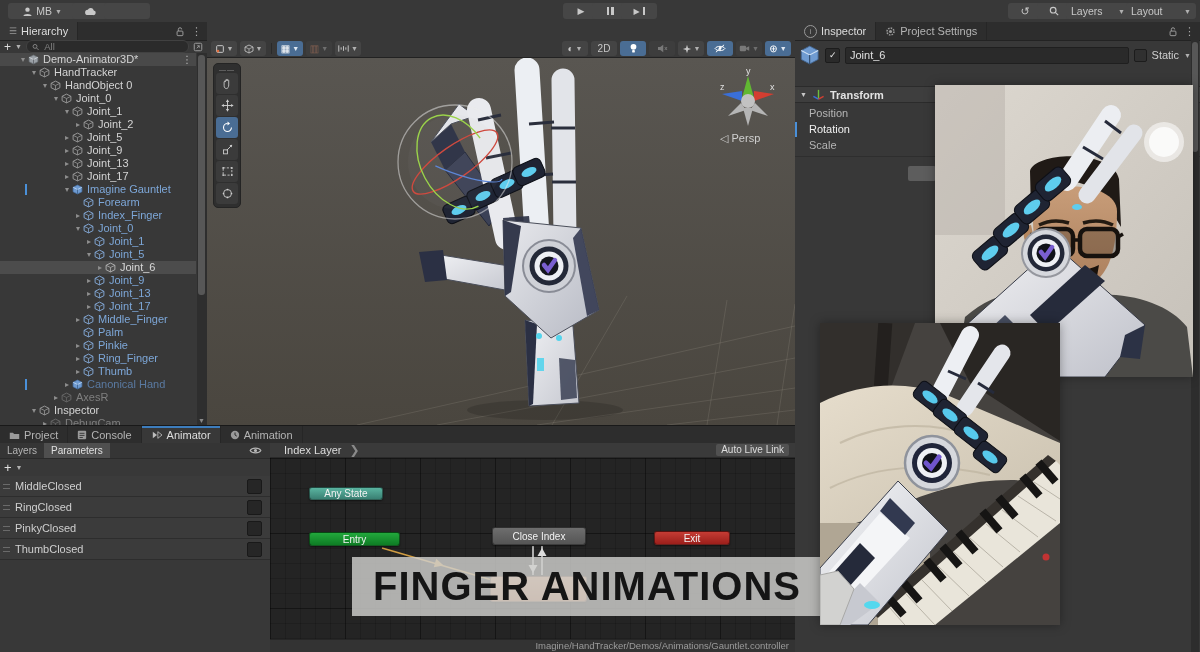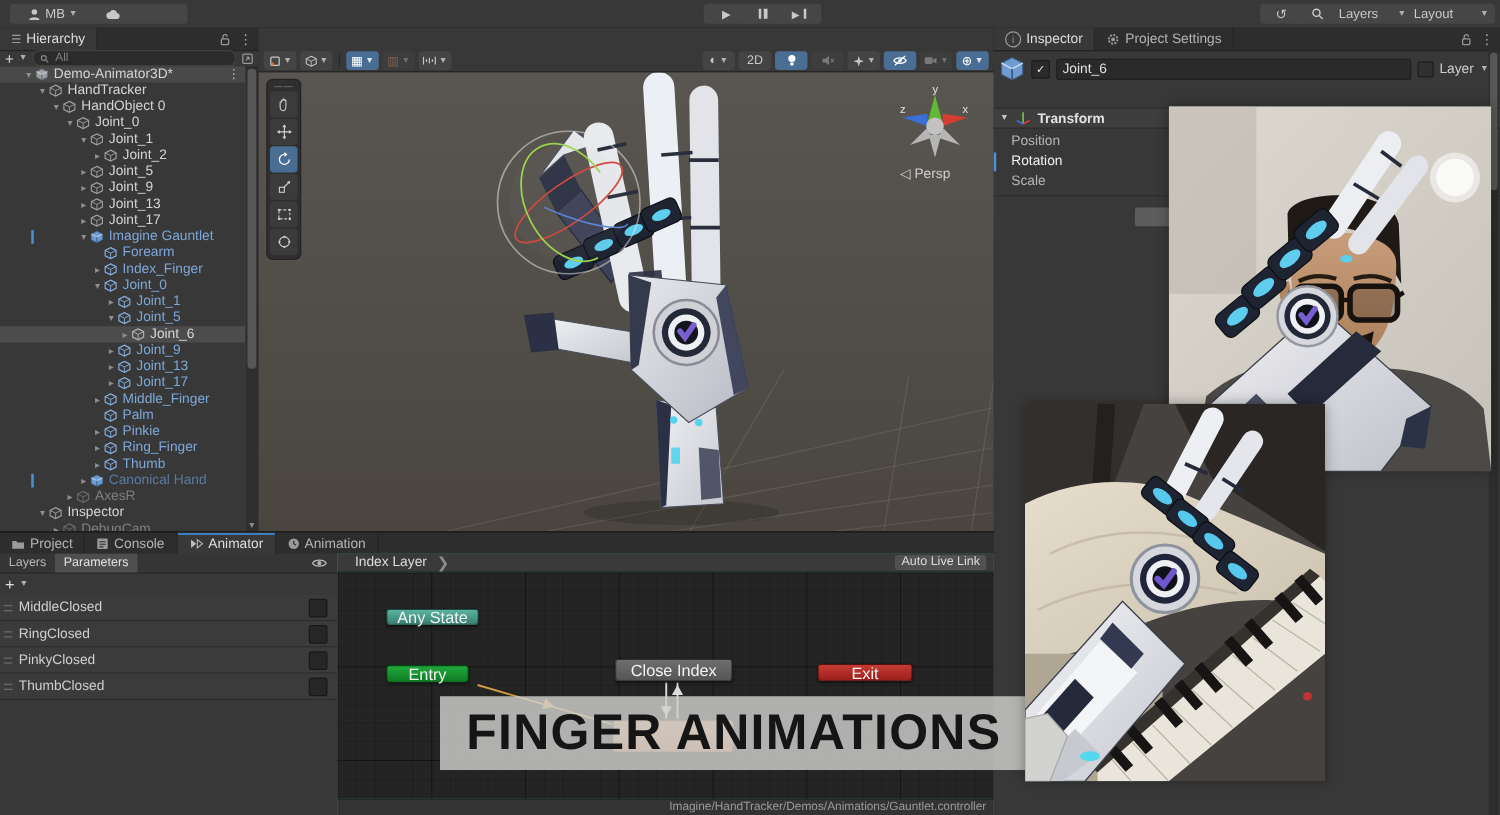--- a/index.html
+++ b/index.html
@@ -74,21 +74,21 @@
   .hnd{position:absolute;left:3px;top:8px;width:7px;height:3px;border-top:1px solid #6a6a6a;border-bottom:1px solid #6a6a6a}
   .pcb{margin-left:auto;width:13px;height:13px;background:#262626;border:1px solid #191919;border-radius:2px}
   .graphpane{left:270px;top:443px;width:525px;height:209px;background:#14b8a6}
   .crumbbar{position:absolute;left:0;top:0;width:100%;height:15px;background:#3a3a3a;border-bottom:1px solid #2a2a2a;display:flex;align-items:center;font-size:11px;color:#ddd;padding:0 6px 0 14px;box-sizing:border-box;gap:8px}
   .crumb-chev{color:#8a8a8a;font-size:12px}
   .alink{margin-left:auto;background:#515151;border-radius:2px;font-size:10px;height:12px;line-height:12px;padding:0 5px;color:#ddd}
   .graph{position:absolute;left:0;top:15px;width:525px;height:181px;overflow:hidden;background-color:#242424;
     background-image:linear-gradient(rgba(0,0,0,.15) 1px,transparent 1px),linear-gradient(90deg,rgba(0,0,0,.15) 1px,transparent 1px),
                      linear-gradient(rgba(0,0,0,.3) 1px,transparent 1px),linear-gradient(90deg,rgba(0,0,0,.3) 1px,transparent 1px);
     background-size:15px 15px,15px 15px,75px 75px,75px 75px}
-  .node{position:absolute;border-radius:3px;display:flex;align-items:center;justify-content:center;font-size:13px;color:#f2f2f2;
+  .node{position:absolute;border-radius:3px;display:flex;align-items:center;justify-content:center;font-size:10px;color:#f2f2f2;
         border:1px solid rgba(0,0,0,.45);box-shadow:0 1px 2px rgba(0,0,0,.5);box-sizing:border-box}
   .node-teal{background:linear-gradient(#5ab4a0,#3a8073)}
   .node-green{background:linear-gradient(#22a83c,#0e7c24)}
   .node-gray{background:linear-gradient(#6e6e6e,#555)}
   .node-red{background:linear-gradient(#c53c34,#9c1f1b)}
   .node-orange{background:linear-gradient(#d89d74,#bd7950)}
   .statusbar{position:absolute;left:0;bottom:0;width:525px;height:13px;background:#333;border-top:1px solid #262626;
              font-size:9.5px;color:#9b9b9b;text-align:right;padding-right:6px;line-height:12px;box-sizing:border-box}
   
   .caption{left:352px;top:557px;width:470px;height:59px;z-index:40;background:rgba(208,207,205,.82);
@@ -744,21 +744,21 @@
 
     <div class="insp-row" style="left:4px;top:22px;gap:5px;width:392px">
       <svg width="22" height="22" viewBox="0 0 24 24">
           <path d="M12 2 L21.5 7 V17 L12 22 L2.5 17 V7 Z" fill="#6f9bd1" stroke="#40628c"></path>
           <path d="M2.5 7 L12 12 L21.5 7" fill="none" stroke="#cfe1f4" stroke-width="1.2"></path>
           <path d="M12 12 V22" stroke="#2c4665" stroke-width="1.2"></path>
         </svg>
       <div class="cbx">✓</div>
       <input class="namefield" style="width: 282px;" value="Joint_6">
       <div class="cbx" style="width:11px;height:11px;background:#303030"></div>
-      <span style="color:#cfcfcf">Layer</span>
+      <span style="color:#cfcfcf">Static</span>
       <span class="caret">▼</span>
     </div>
 
 
     <div class="comp-head" style="top:64px">
       <span class="caret" style="color:#c8c8c8">▼</span>
       <svg width="13" height="13" viewBox="0 0 14 14">
           <path d="M7 12 V2" stroke="#6fbf3e" stroke-width="1.5"></path>
           <path d="M7 12 L1.5 9" stroke="#3a6fd8" stroke-width="1.5"></path>
           <path d="M7 12 L12.5 9" stroke="#d33e31" stroke-width="1.5"></path>
@@ -860,21 +860,21 @@
       <svg class="abs" style="left:0;top:0" width="525" height="181" viewBox="0 0 525 181">
         <path d="M112,90 L222,122" stroke="#cf9c42" stroke-width="1.5"></path>
         <polygon points="0,-4.5 9,0 0,4.5" fill="#cf9c42" transform="translate(165,105) rotate(16)"></polygon>
         <path d="M263,88 V117" stroke="#dcdcdc" stroke-width="1.5"></path>
         <polygon points="-4.5,0 4.5,0 0,8" fill="#dcdcdc" transform="translate(263,107)"></polygon>
         <path d="M272,117 V88" stroke="#dcdcdc" stroke-width="1.5"></path>
         <polygon points="-4.5,0 4.5,0 0,-8" fill="#dcdcdc" transform="translate(272,98)"></polygon>
       </svg>
       <div>
           <div class="node node-teal" style="left: 39px; top: 29px; width: 74px; height: 13px;">Any State</div>
-          <div class="node node-green" style="left: 39px; top: 74px; width: 66px; height: 14px;">Entry</div>
+          <div class="node node-green" style="left: 39px; top: 74px; width: 91px; height: 14px;">Entry</div>
           <div class="node node-gray" style="left: 222px; top: 69px; width: 94px; height: 18px;">Close Index</div>
           <div class="node node-red" style="left: 384px; top: 73px; width: 76px; height: 14px;">Exit</div>
           <div class="node node-orange" style="left: 220px; top: 118px; width: 97px; height: 26px;"></div>
         </div>
     </div>
     <div class="statusbar">Imagine/HandTracker/Demos/Animations/Gauntlet.controller</div>
   </div>
 
   <div class="abs caption">
     <span>FINGER ANIMATIONS</span>

